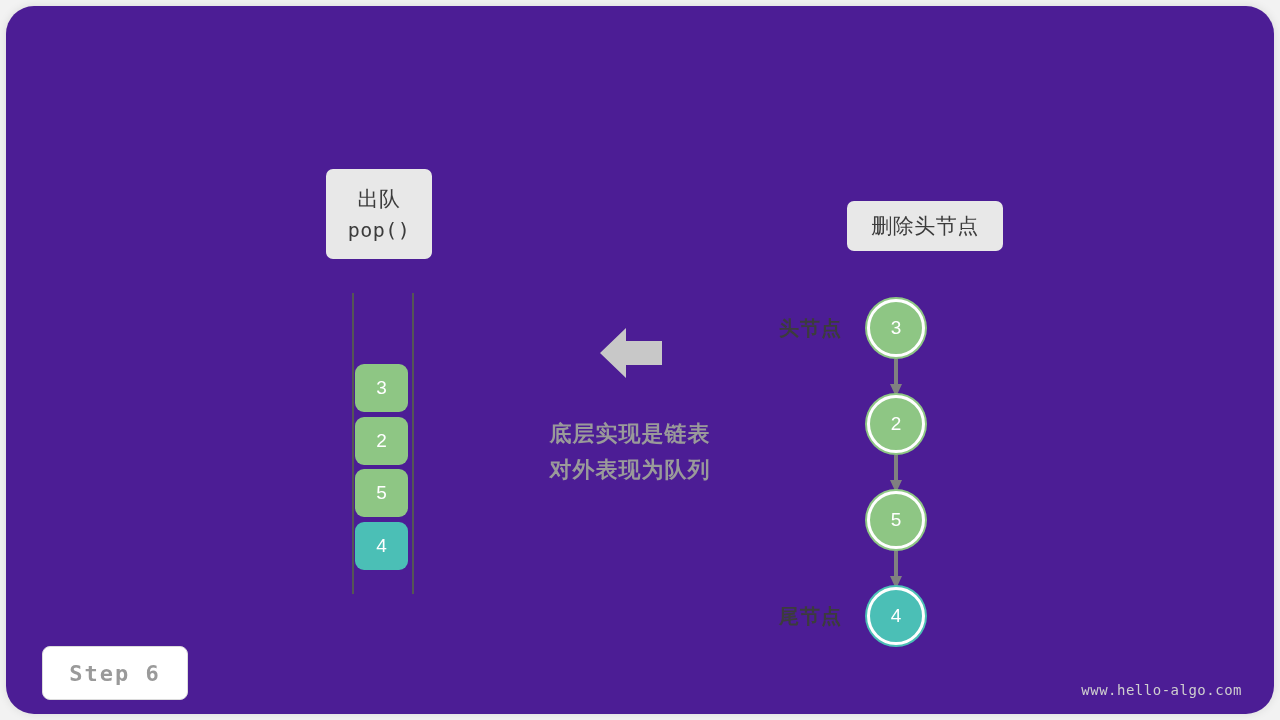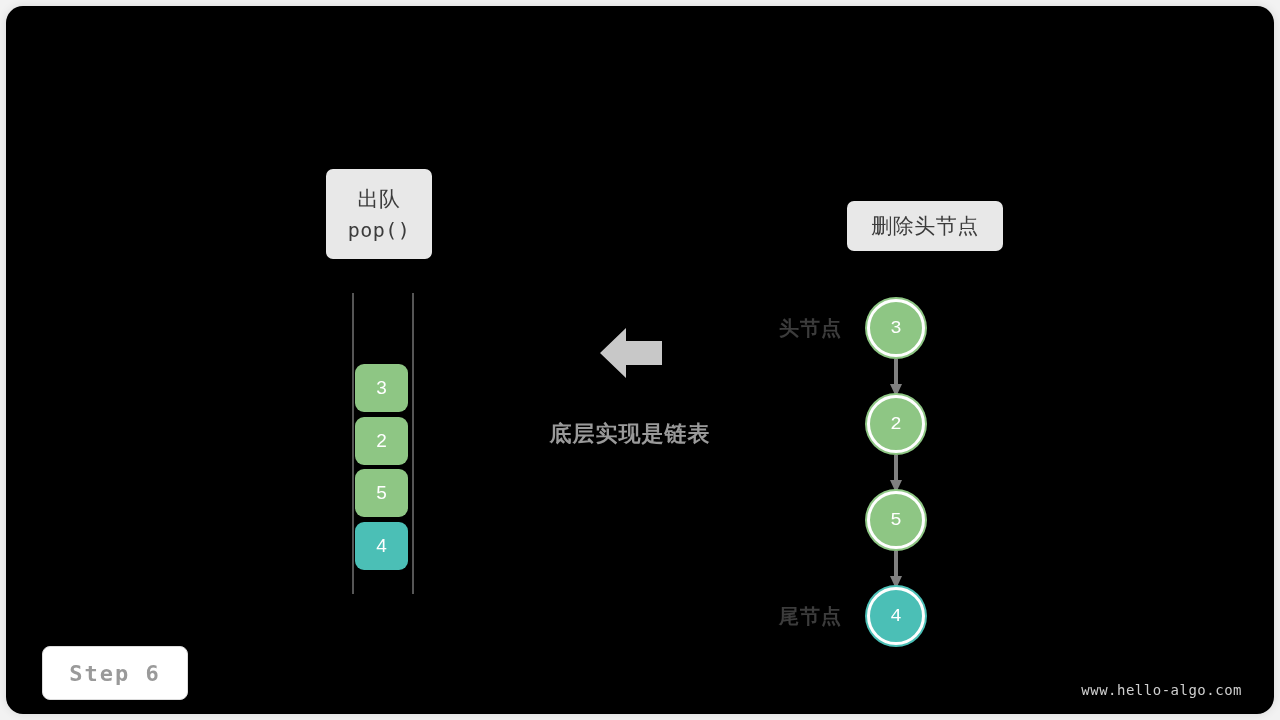--- a/index.html
+++ b/index.html
@@ -21,22 +21,22 @@
     width: 1280px;
     height: 720px;
     background: #f2f2f2;
   }
   #card {
     position: absolute;
     left: 6px;
     top: 6px;
     width: 1268px;
     height: 708px;
-    background: #000000;
-    border-radius: 17px;
+    background: #4c1d95;
+    border-radius: 28px;
     box-shadow: 0 0 10px rgba(0,0,0,0.10);
   }
 
   
   .chip {
     position: absolute;
     background: #e8e8e8;
     border-radius: 7px;
     color: #3c3c3c;
     display: flex;
@@ -119,21 +119,20 @@
     letter-spacing: 1px;
   }
 
   
   #linked-list {
     position: absolute;
     left: 760px;
     top: 280px;
     width: 260px;
     height: 370px;
-    font-family: Liberation Mono, monospace;
   }
   .node {
     position: absolute;
     left: 130px;
     width: 58px;
     height: 58px;
     margin-left: -29px;
     border-radius: 50%;
     color: #ffffff;
     font-size: 19px;
@@ -231,20 +230,21 @@
     <div class="qbox green" id="qbox-1">2</div>
     <div class="qbox green" id="qbox-2">5</div>
     <div class="qbox teal" id="qbox-3">4</div>
 
     <svg id="big-arrow" viewBox="0 0 62 58">
       <polygon points="0,29 26,4 26,17 62,17 62,41 26,41 26,54" fill="#c8c8c8"></polygon>
     </svg>
 
     <div id="center-caption">
       <div>底层实现是链表</div>
+      <div>对外表现为队列</div>
     </div>
 
     <div class="chip" id="chip-delete-head">
       <span>删除头节点</span>
     </div>
 
     <div id="linked-list">
 
       <div class="node green" id="node-0">
         <span class="node-side-label">头节点</span>

